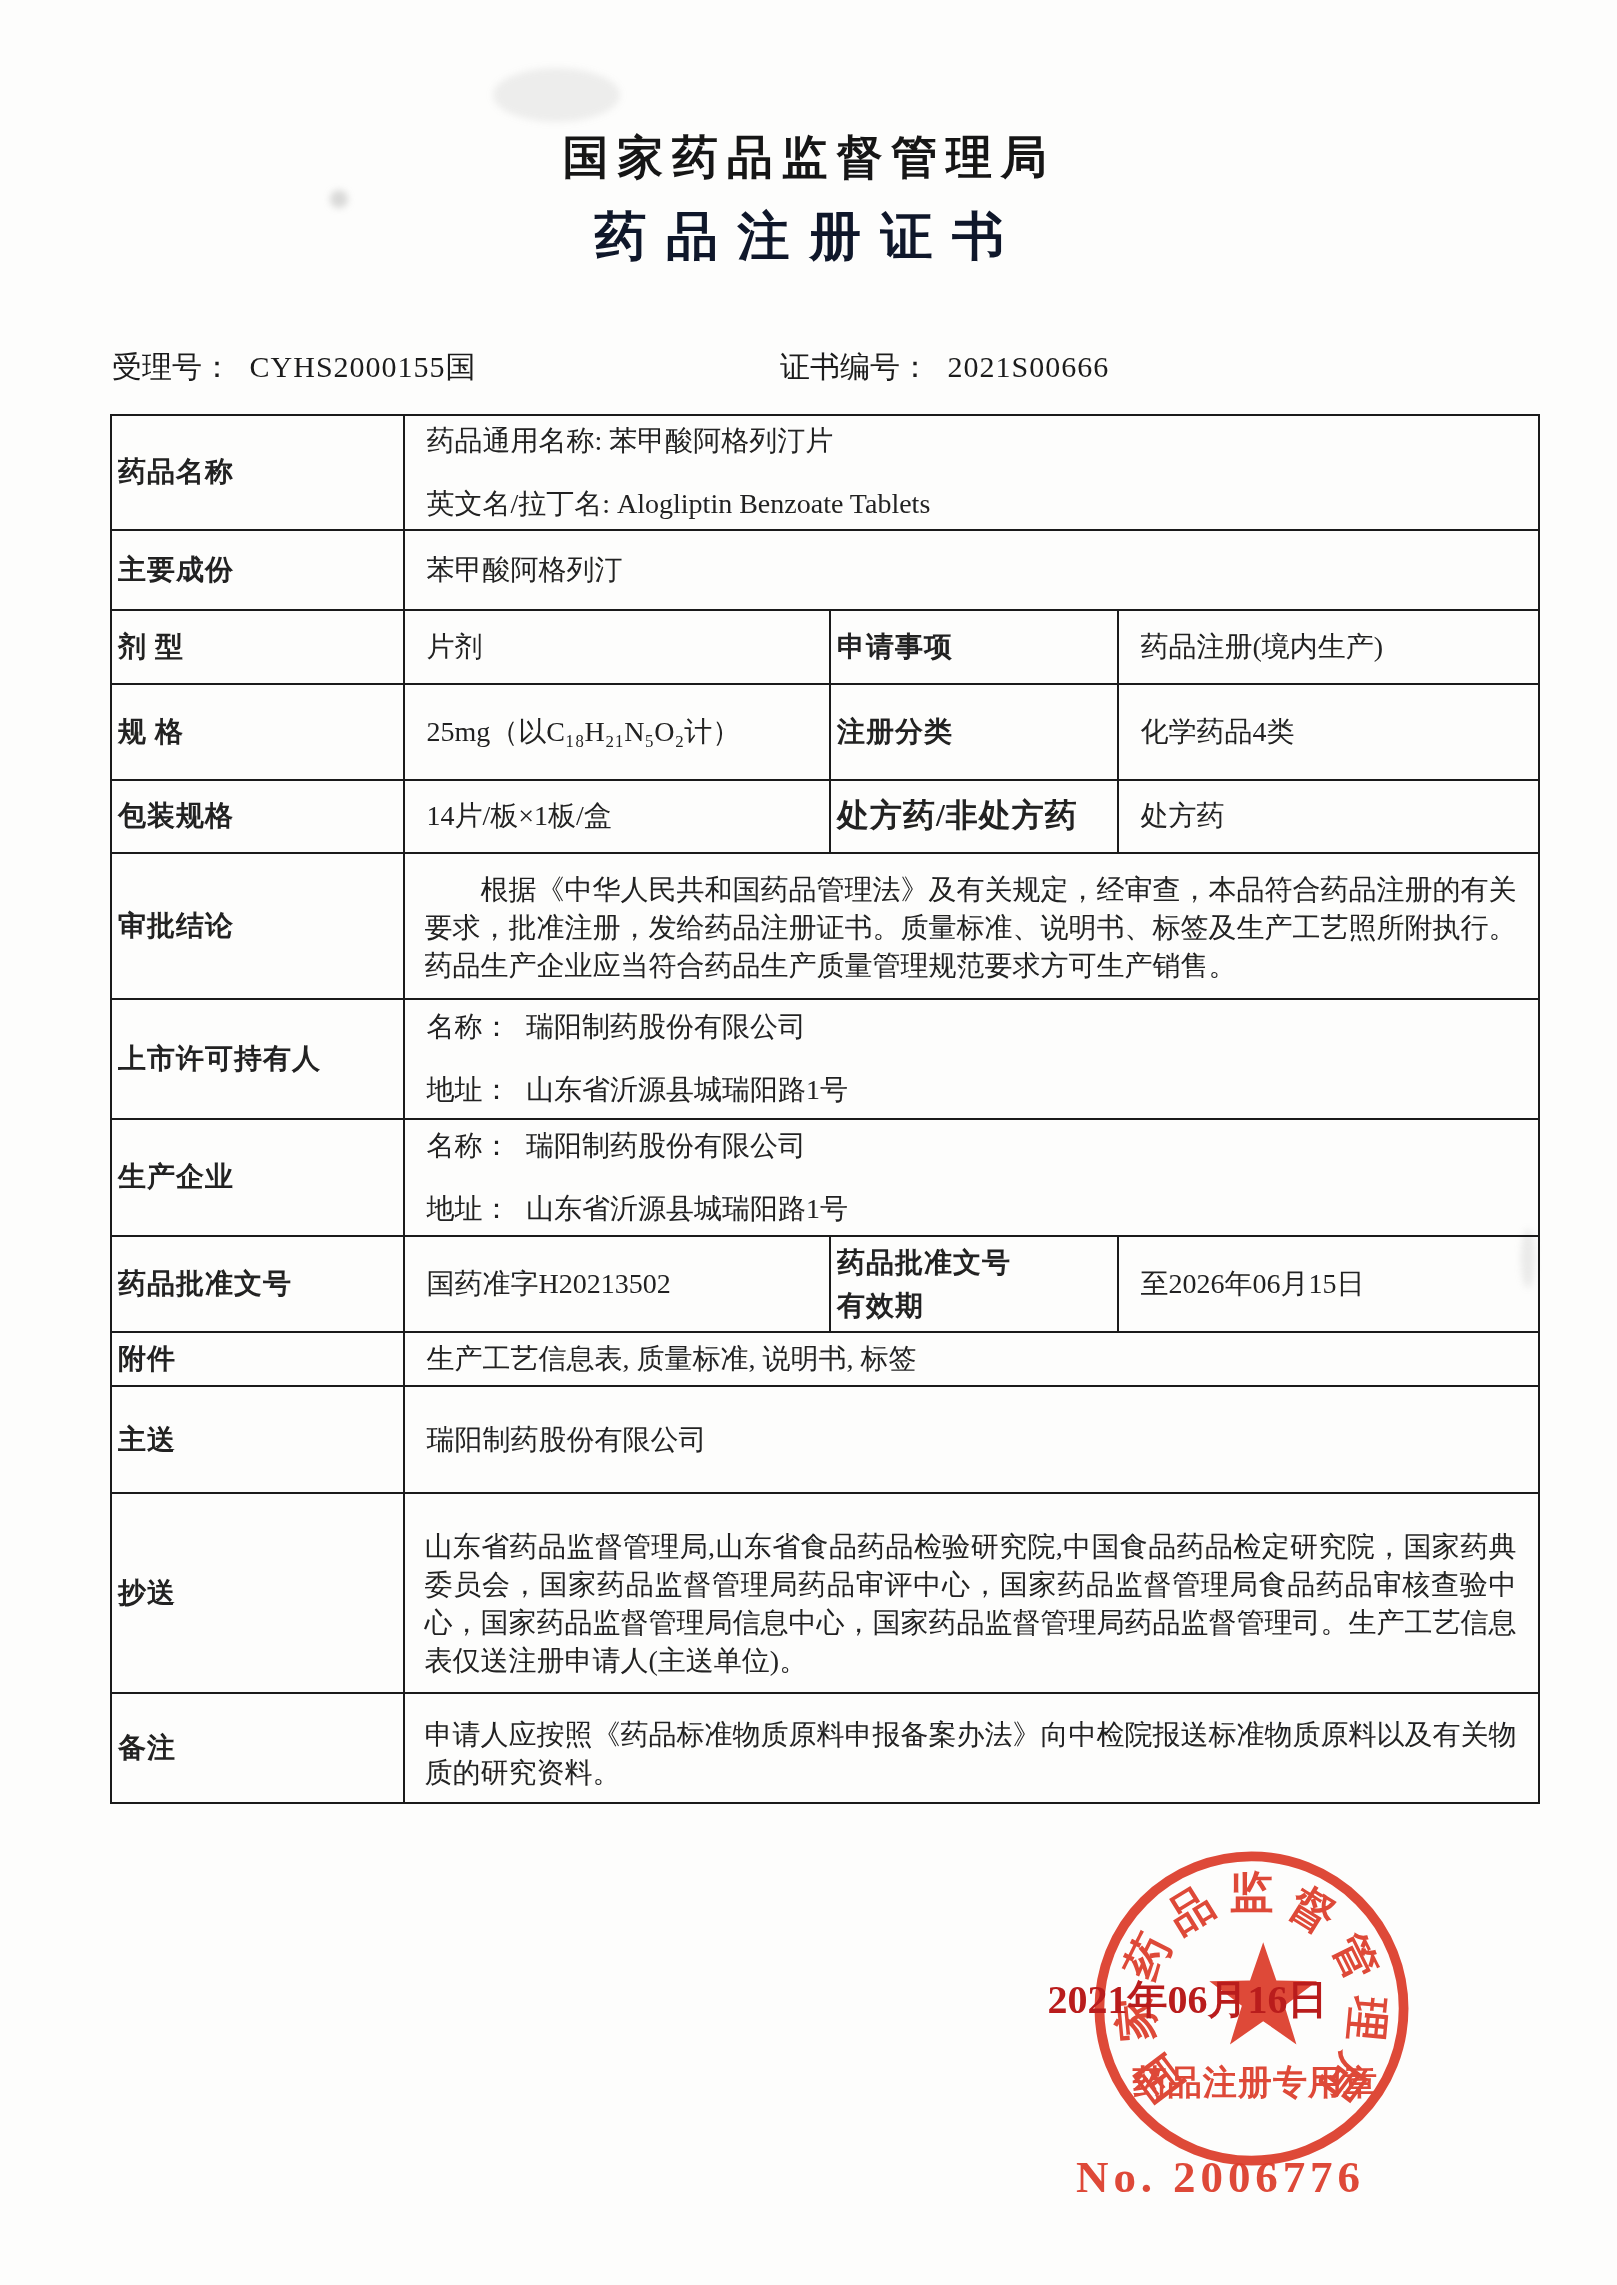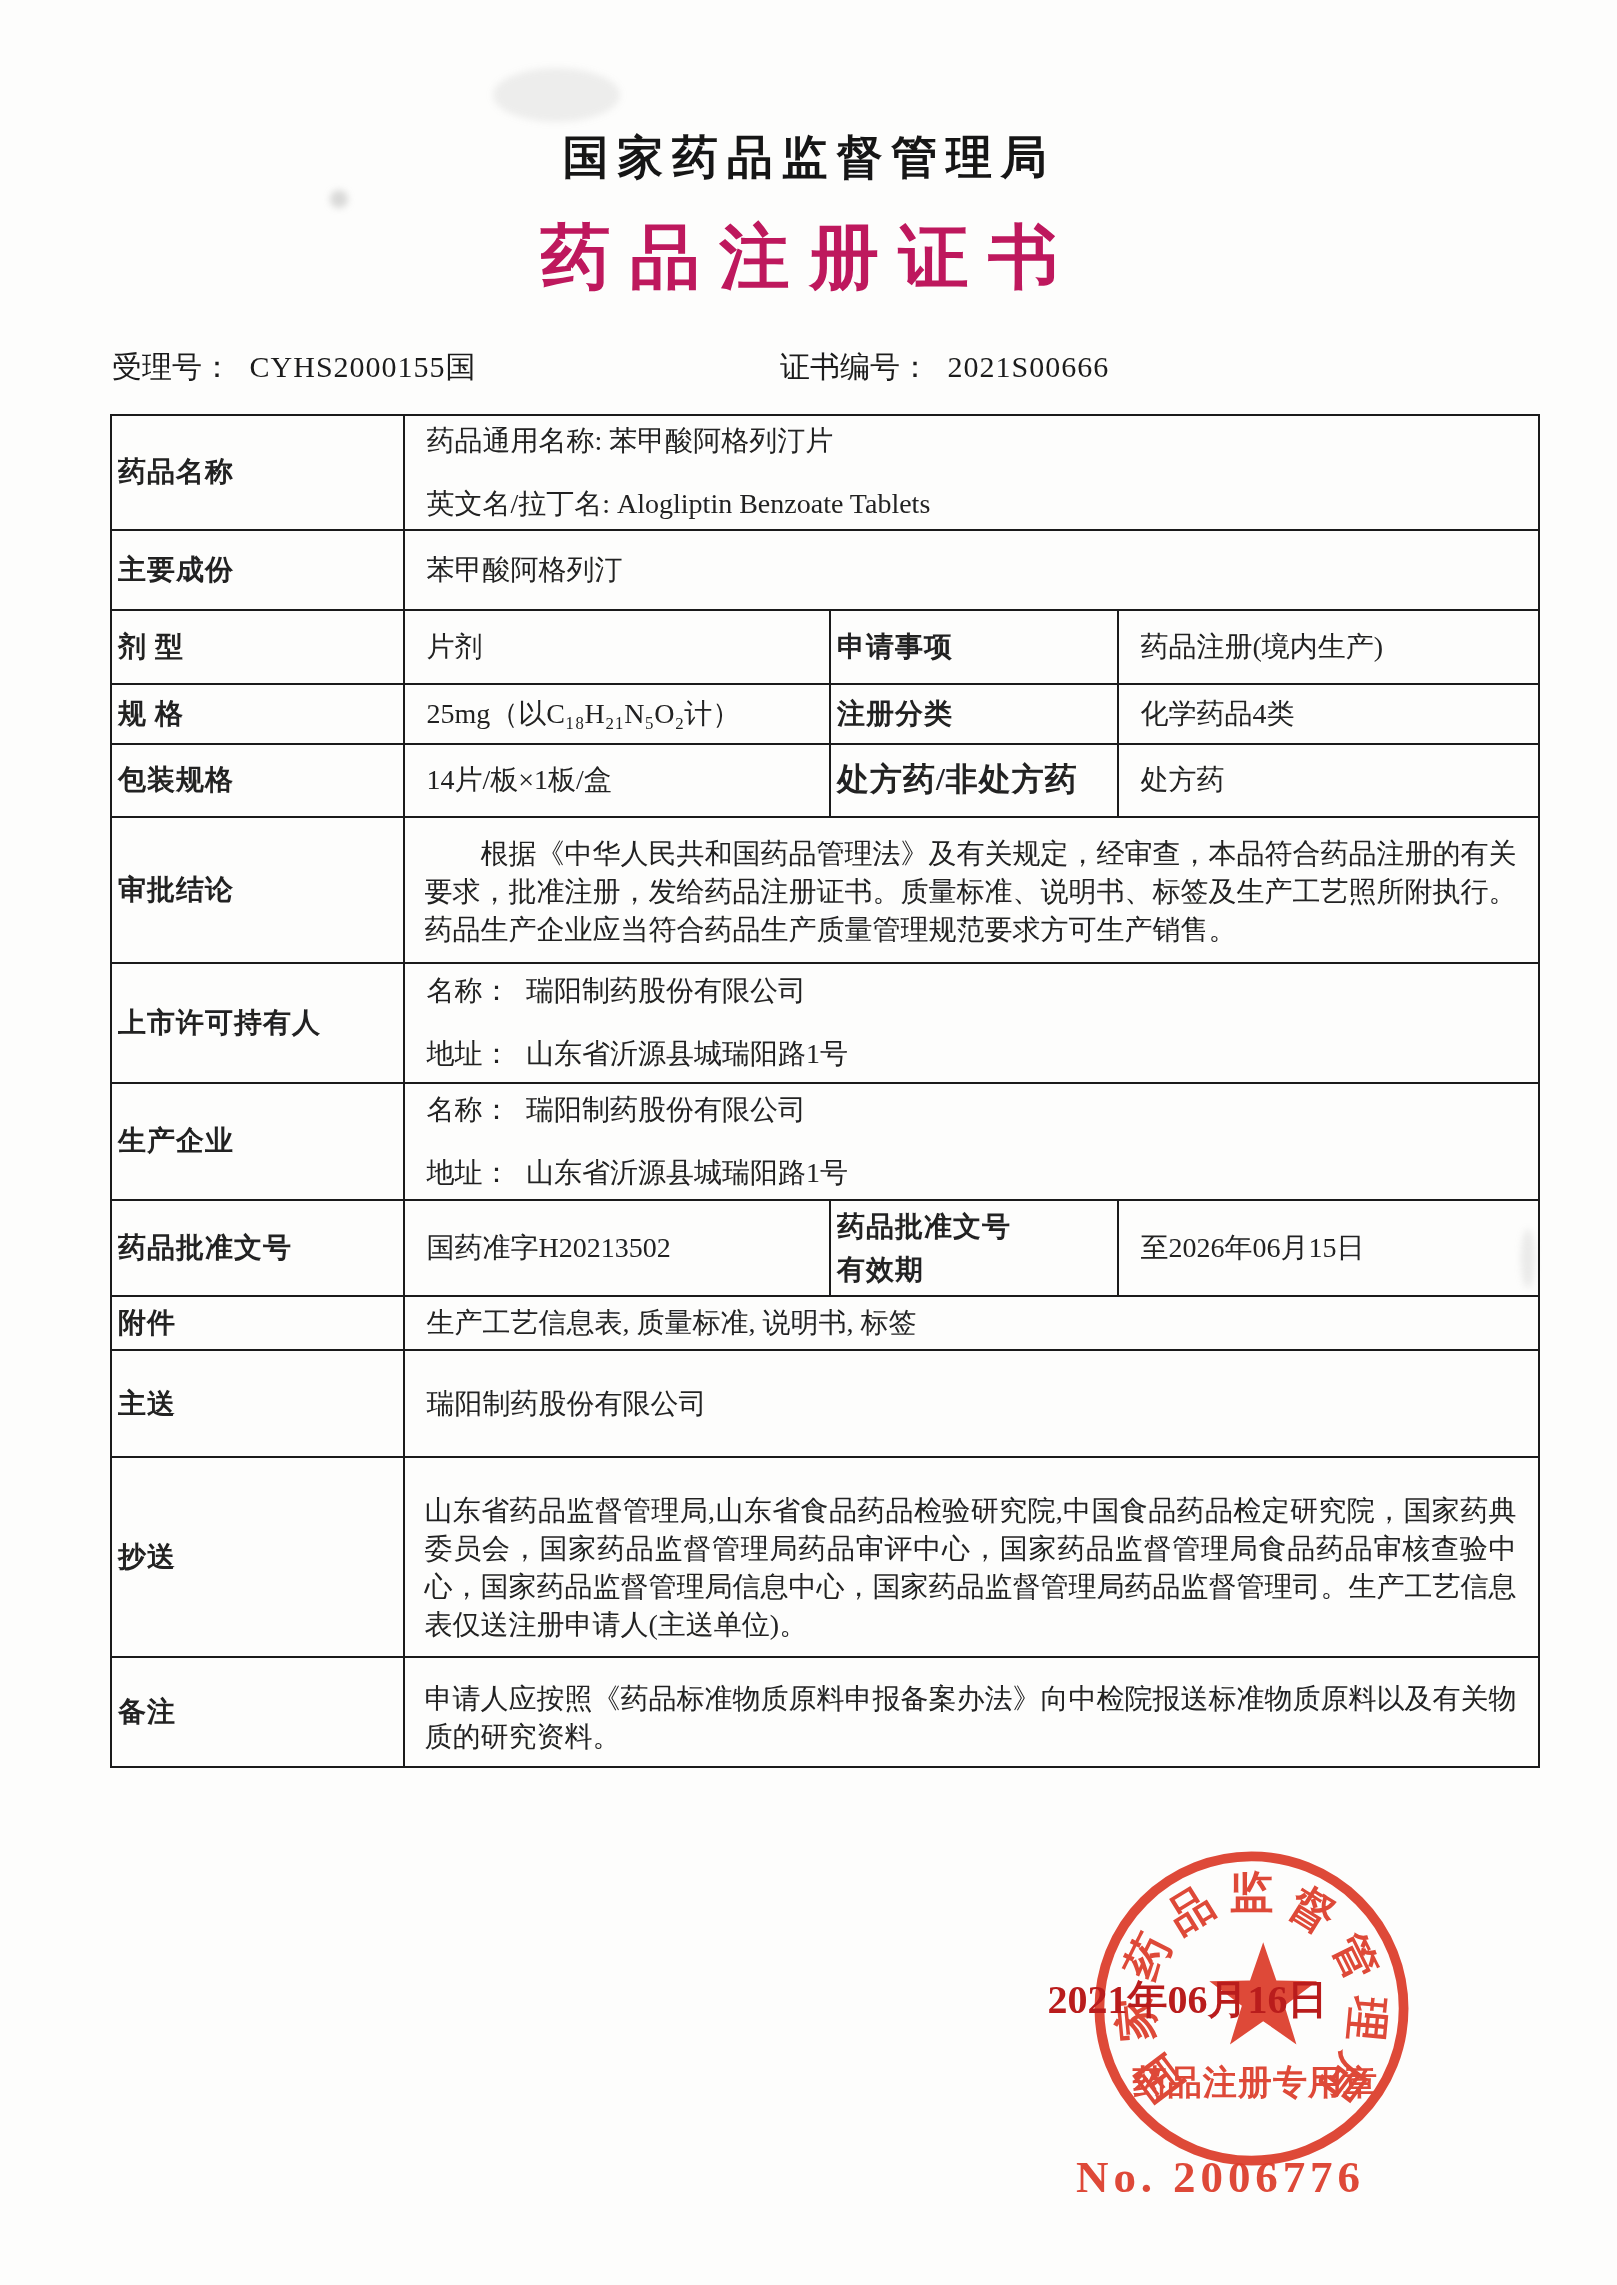--- a/index.html
+++ b/index.html
@@ -18,23 +18,23 @@
   .smudge.s1 { left:493px; top:68px;  width:127px; height:54px; background:rgba(120,120,120,.12); }
   .smudge.s2 { left:330px; top:190px; width:17.6px;  height:17.6px; background:rgba(110,110,110,.25); }
   .smudge.s3 { left:1521px; top:1229px; width:13.7px; height:59px; background:rgba(130,130,130,.15); }
 
   .org-title {
     position:absolute; left:0; top:127px; width:100%;
     text-align:center; font-size:46px; font-weight:bold;
     letter-spacing:8.8px; color:#161616;
   }
   .doc-title {
-    position:absolute; left:0; top:211px; width:100%;
-    text-align:center; font-size:70px; font-weight:bold;
-    letter-spacing:19.5px; color:#be185d;
+    position:absolute; left:0; top:202px; width:100%;
+    text-align:center; font-size:52px; font-weight:bold;
+    letter-spacing:19.5px; color:#0f172a;
   }
   .meta { position:absolute; left:0; top:347px; width:100%; font-size:30px; color:#1c1c1c; }
   .meta-item { position:absolute; white-space:nowrap; }
   .meta-item.left  { left:112px; }
   .meta-item.right { left:780px; }
   .meta-item .val { margin-left:17.6px; letter-spacing:1px; }
 
   table.cert {
     position:absolute; left:110px; top:414px;
     width:1428px; table-layout:fixed;
@@ -118,21 +118,21 @@
       <td class="val" colspan="3">苯甲酸阿格列汀</td>
     </tr>
 
     <tr style="height:74px">
       <td class="lbl">剂 型</td>
       <td class="val">片剂</td>
       <td class="lbl">申请事项</td>
       <td class="val">药品注册(境内生产)</td>
     </tr>
 
-    <tr style="height:60px">
+    <tr style="height:96px">
       <td class="lbl">规 格</td>
       <td class="val">25mg（以C₁₈H₂₁N₅O₂计）</td>
       <td class="lbl">注册分类</td>
       <td class="val">化学药品4类</td>
     </tr>
 
 
     <tr style="height:73px">
       <td class="lbl">包装规格</td>
       <td class="val">14片/板×1板/盒</td>

